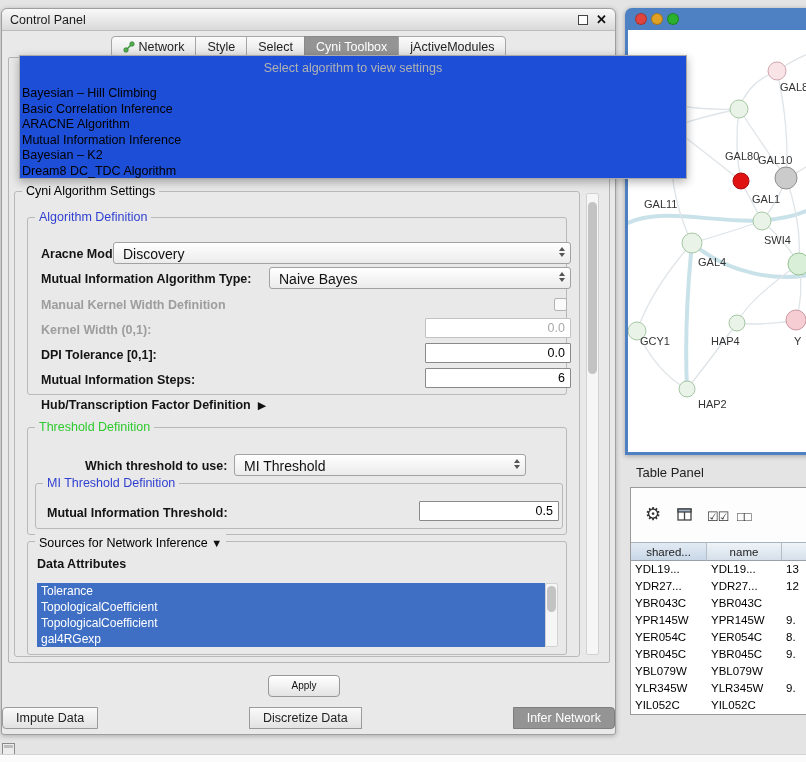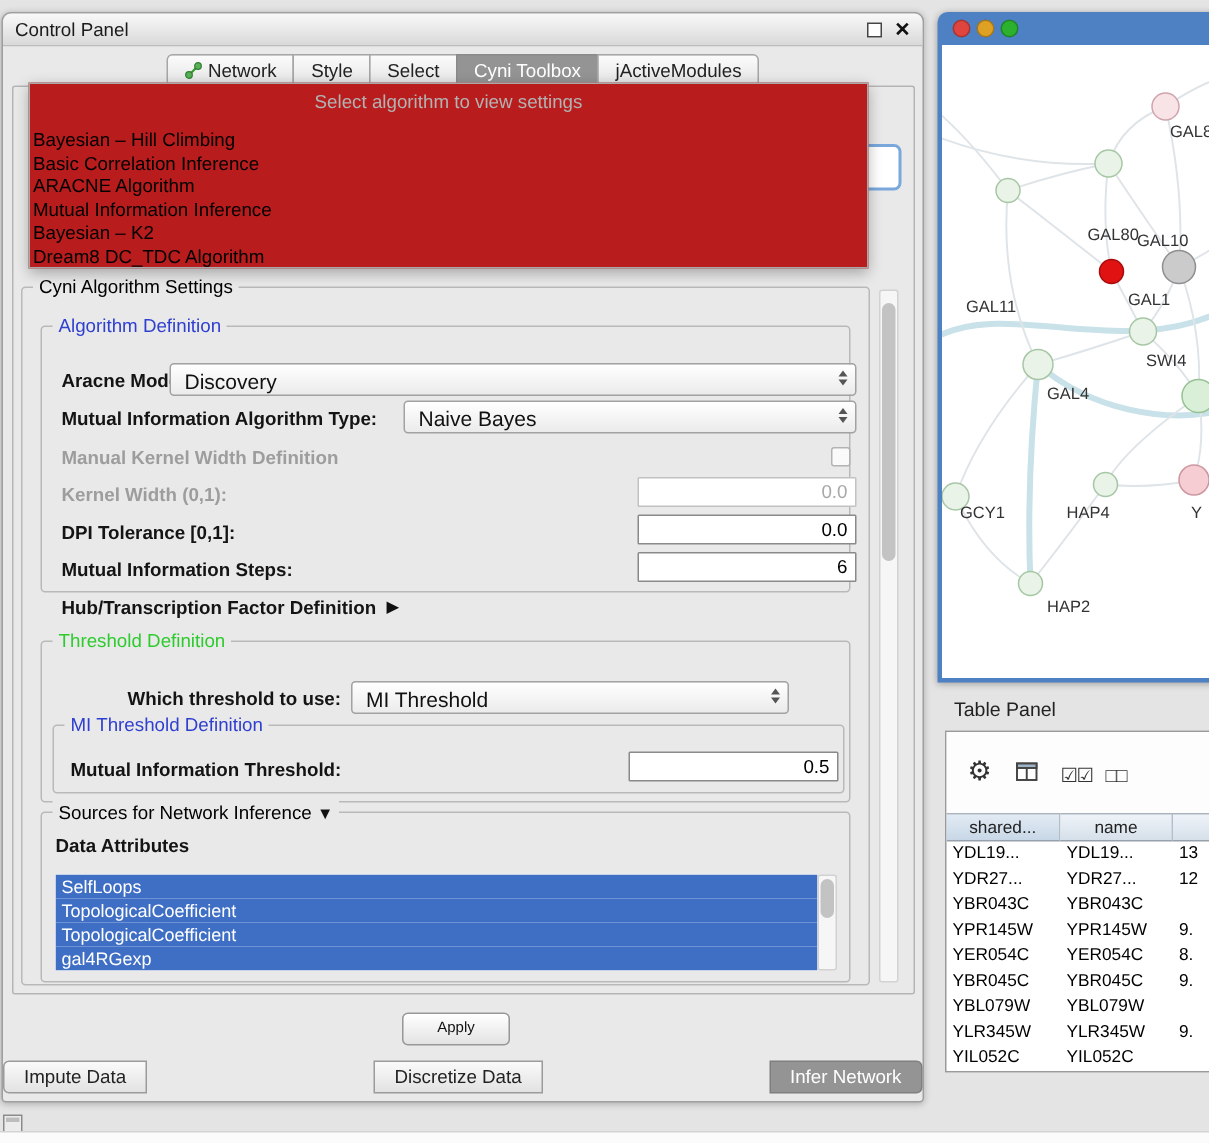--- a/index.html
+++ b/index.html
@@ -17,21 +17,21 @@
   .tabbar{position:absolute;left:0;top:27px;width:100%;height:24px;display:flex;justify-content:center;align-items:flex-start}
   .tab{height:22px;line-height:20px;padding:0 11px;font-size:12.5px;color:#222;background:linear-gradient(#fbfbfb,#e4e4e4);border:1px solid #a6a6a6;margin-left:-1px;display:flex;align-items:center;gap:4px;white-space:nowrap}
   .tab:first-child{border-radius:4px 0 0 4px;margin-left:0}
   .tab:last-child{border-radius:0 4px 4px 0}
   .tab.active{background:var(--active-tab-gray,#9a9a9a);color:#fff;border-color:#8a8a8a}
   .tabicon{width:12px;height:12px}
 
   .content-frame{position:absolute;left:6px;top:48px;width:602px;height:606px;border:1px solid #b5b5b5;border-radius:2px}
 
   
-  .popup{position:absolute;left:17px;top:46px;width:560px;height:124px;background:#b91c1c;border:1px solid #a9a9a9;box-shadow:0 3px 9px rgba(0,0,0,.3);z-index:60}
+  .popup{position:absolute;left:17px;top:46px;width:668px;height:124px;background:#1d4ed8;border:1px solid #a9a9a9;box-shadow:0 3px 9px rgba(0,0,0,.3);z-index:60}
   .dd-prompt{position:absolute;left:0;top:5px;width:100%;text-align:center;font-size:12.5px;color:var(--prompt-gray,#b2b2b2)}
   .dd-items{position:absolute;left:0;top:30px;right:0;bottom:0;overflow:hidden}
   .dd-item{height:15.6px;line-height:15.6px;font-size:12.5px;color:#000;padding-left:2px;white-space:nowrap}
   .dd-item.sel{font-weight:normal}
   .combo-fragment{position:absolute;left:555px;top:87px;width:44px;height:31px;background:#fff;border:2px solid #7aa8dd;border-radius:5px;z-index:40}
 
   
   .group{position:absolute;border:1px solid #b9b9b9;border-radius:3px}
   .group-title{position:absolute;font-size:12.5px;background:#e9e9e9;padding:0 4px;line-height:14px;white-space:nowrap;z-index:5}
   .group-title.blue{color:var(--legend-blue,#2f3fd0)}
@@ -211,21 +211,21 @@
 
     <span class="lbl" style="left:45px;top:495px">Mutual Information Threshold:</span>
     <input class="field" style="left: 417px; top: 492px; width: 140px;" value="0.5">
 
     <div class="group" style="left:25px;top:532px;width:540px;height:114px"></div>
     <span class="group-title" style="left:33px;top:525px"><span>Sources for Network Inference</span> <span class="tri">▼</span></span>
 
     <span class="lbl" style="left:35px;top:546px">Data Attributes</span>
 
     <div class="attr-list" style="left:35px;top:574px;width:508px;height:64px">
-        <div class="attr-item">SelfLoops</div>
+        <div class="attr-item">Tolerance</div>
         <div class="attr-item">TopologicalCoefficient</div>
         <div class="attr-item">TopologicalCoefficient</div>
         <div class="attr-item">gal4RGexp</div>
       </div>
     <div class="vscroll" style="left:543px;top:574px;width:13px;height:64px">
       <div class="thumb" style="top:2px;height:26px"></div>
     </div>
 
     <div class="btn" style="left:266px;top:666px;width:72px">Apply</div>
 

